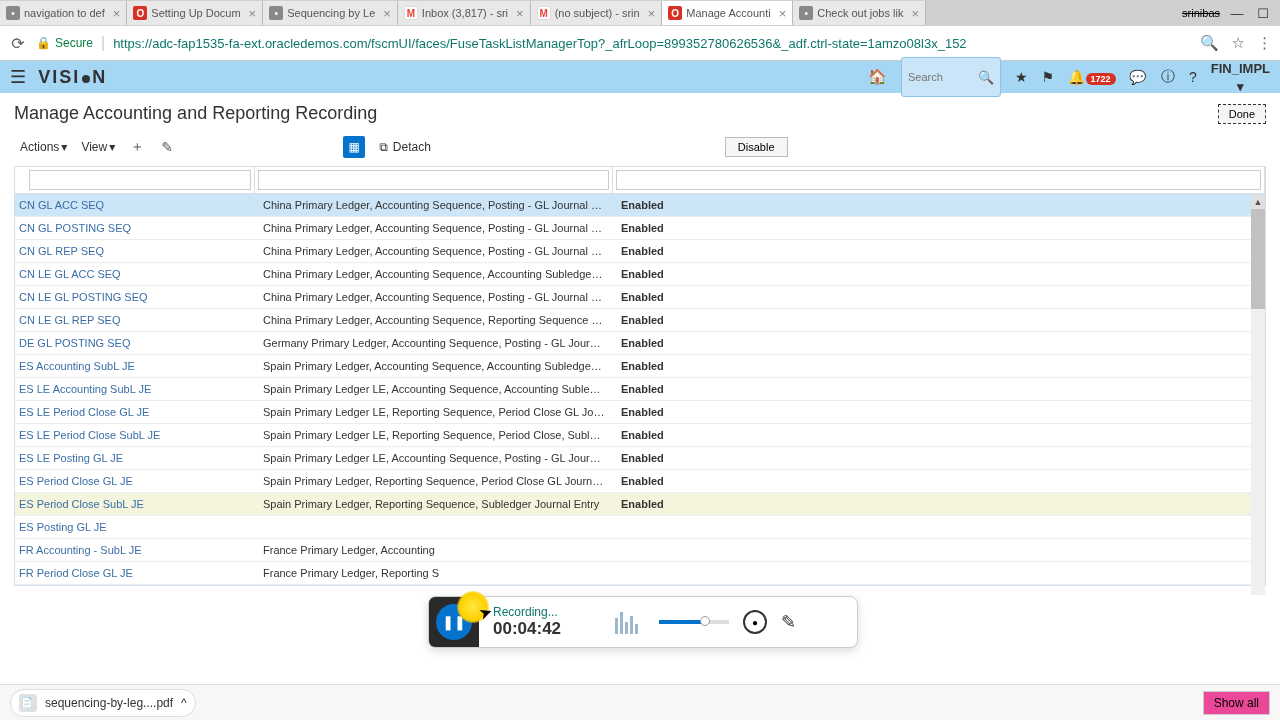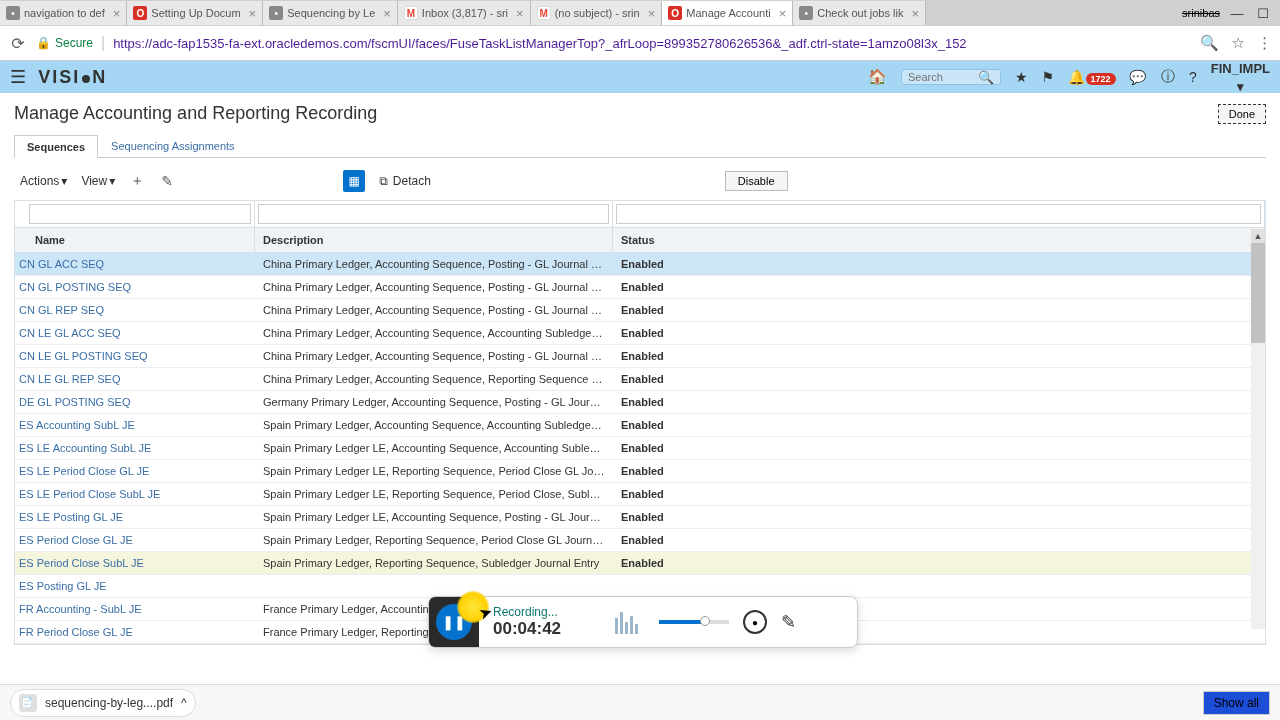--- a/index.html
+++ b/index.html
@@ -15,32 +15,32 @@
 .tab-icon.gmail { background: #fff; color: #ea4335; font-weight: bold; border: 1px solid #ddd; }
 .tab-icon.oracle { background: #d93025; color: #fff; font-weight: bold; }
 .tab-icon.generic { background: #888; color: #fff; }
 .win-controls { margin-left: auto; display: flex; align-items: center; gap: 8px; padding: 0 8px; font-size: 11px; }
 .win-btn { width: 18px; height: 14px; display: inline-flex; align-items: center; justify-content: center; font-size: 13px; color: #333; cursor: pointer; }
 
 .addr-bar { display: flex; align-items: center; height: 34px; padding: 0 8px; gap: 8px; background: #fff; }
 .reload-btn { width: 20px; height: 20px; display: flex; align-items: center; justify-content: center; color: #5f6368; cursor: pointer; font-size: 16px; }
 .secure-chip { display: flex; align-items: center; gap: 4px; font-size: 12px; color: #0a8043; }
 .lock-icon { font-size: 12px; }
-.url-text { font-size: 13px; color: #4c1d95; flex: 1; overflow: hidden; white-space: nowrap; }
+.url-text { font-size: 13px; color: #0f766e; flex: 1; overflow: hidden; white-space: nowrap; }
 .addr-actions { display: flex; gap: 12px; align-items: center; color: #5f6368; }
 .addr-actions span { cursor: pointer; font-size: 15px; }
 
 
 .app-header { height: 32px; background: #a5d7f5; display: flex; align-items: center; padding: 0 10px; gap: 12px; }
 .hamburger { font-size: 18px; color: #333; cursor: pointer; }
 .logo { font-size: 18px; font-weight: 600; letter-spacing: 2px; color: #333; }
 .logo-dot { display: inline-block; width: 8px; height: 8px; background: #333; border-radius: 50%; margin: 0 2px; }
 .header-right { margin-left: auto; display: flex; align-items: center; gap: 14px; }
 .home-icon { font-size: 15px; color: #333; cursor: pointer; }
-.search-box { display: flex; align-items: center; background: #c9e5f7; border: 1px solid #8bc4e6; border-radius: 3px; height: 16px; width: 100px; padding: 0 6px; }
+.search-box { display: flex; align-items: center; background: #c9e5f7; border: 1px solid #8bc4e6; border-radius: 3px; height: 40px; width: 100px; padding: 0 6px; }
 .search-box input { border: none; background: transparent; font-size: 11px; outline: none; width: 70px; color: #555; }
 .search-box .mag { font-size: 13px; color: #555; cursor: pointer; }
 .header-icon { font-size: 14px; color: #333; cursor: pointer; position: relative; }
 .badge { background: #d93025; color: #fff; font-size: 9px; padding: 1px 5px; border-radius: 8px; font-weight: bold; }
 .user-name { font-size: 13px; color: #333; font-weight: 600; display: flex; align-items: center; gap: 3px; flex-direction: column; }
 
 
 .page-area { padding: 10px 14px; }
 .page-title-row { display: flex; align-items: center; justify-content: space-between; }
 .page-title { font-size: 18px; color: #333; font-weight: normal; }
@@ -102,21 +102,21 @@
 .rec-slider { width: 70px; height: 4px; background: #ddd; position: relative; }
 .rec-slider-fill { position: absolute; left: 0; top: 0; height: 4px; width: 60%; background: #0572ce; }
 .rec-slider-knob { position: absolute; left: 58%; top: -4px; width: 10px; height: 10px; border: 1px solid #999; background: #fff; border-radius: 50%; }
 .rec-icon { width: 24px; height: 24px; border: 2px solid #333; border-radius: 50%; display: flex; align-items: center; justify-content: center; font-size: 10px; cursor: pointer; }
 .rec-pencil { font-size: 18px; color: #333; cursor: pointer; }
 
 
 .download-bar { position: absolute; bottom: 0; left: 0; right: 0; height: 36px; background: #f7f7f7; border-top: 1px solid #ddd; display: flex; align-items: center; padding: 0 10px; }
 .download-chip { display: flex; align-items: center; gap: 8px; border: 1px solid #ddd; background: #fff; padding: 4px 8px; border-radius: 14px; font-size: 12px; color: #333; cursor: pointer; }
 .dl-icon { width: 18px; height: 18px; background: #e0e0e0; border-radius: 3px; display: inline-flex; align-items: center; justify-content: center; font-size: 10px; }
-.showall { margin-left: auto; border: 1px solid #ccc; background: #1d4ed8; padding: 4px 10px; font-size: 12px; cursor: pointer; }
+.showall { margin-left: auto; border: 1px solid #ccc; background: #ec4899; padding: 4px 10px; font-size: 12px; cursor: pointer; }
 </style>
 </head>
 <body>
 
 <div class="browser-chrome">
   <div class="tab-bar" id="tab-bar">
       <div class="tab">
         <span class="tab-icon generic">•</span>
         <span>navigation to def</span>
         <span class="tab-close">×</span>
@@ -194,24 +194,20 @@
       </span>
   </div>
 </div>
 
 <div class="page-area">
   <div class="page-title-row">
     <h1 class="page-title">Manage Accounting and Reporting Recording</h1>
     <button class="done-btn">Done</button>
   </div>
 
-  <div class="tabs-row">
-    <div class="page-tab active">Sequences</div>
-    <div class="page-tab">Sequencing Assignments</div>
-  </div>
 
   <div class="toolbar">
     <span class="tb-menu">
         <span>Actions</span> 
         <span>▾</span>
       </span>
     <span class="tb-menu">
         <span>View</span> 
         <span>▾</span>
       </span>
@@ -225,25 +221,20 @@
     </span>
     <button class="disable-btn">Disable</button>
   </div>
 
   <div class="table-wrap">
     <div class="filter-row">
       <div class="filter-cell fc-name"><input style=""></div>
       <div class="filter-cell fc-desc"><input style=""></div>
       <div class="filter-cell fc-status"><input style=""></div>
     </div>
-    <div class="header-row">
-      <div class="hcell hc-name">Name</div>
-      <div class="hcell hc-desc">Description</div>
-      <div class="hcell hc-status">Status</div>
-    </div>
     <div class="tbody" id="tbody">
         <div class="trow selected">
           <div class="tcell tc-name">CN GL ACC SEQ</div>
           <div class="tcell tc-desc">China Primary Ledger, Accounting Sequence, Posting - GL Journal Entry</div>
           <div class="tcell tc-status">Enabled</div>
         </div>
         <div class="trow">
           <div class="tcell tc-name">CN GL POSTING SEQ</div>
           <div class="tcell tc-desc">China Primary Ledger, Accounting Sequence, Posting - GL Journal Entry</div>
           <div class="tcell tc-status">Enabled</div>

